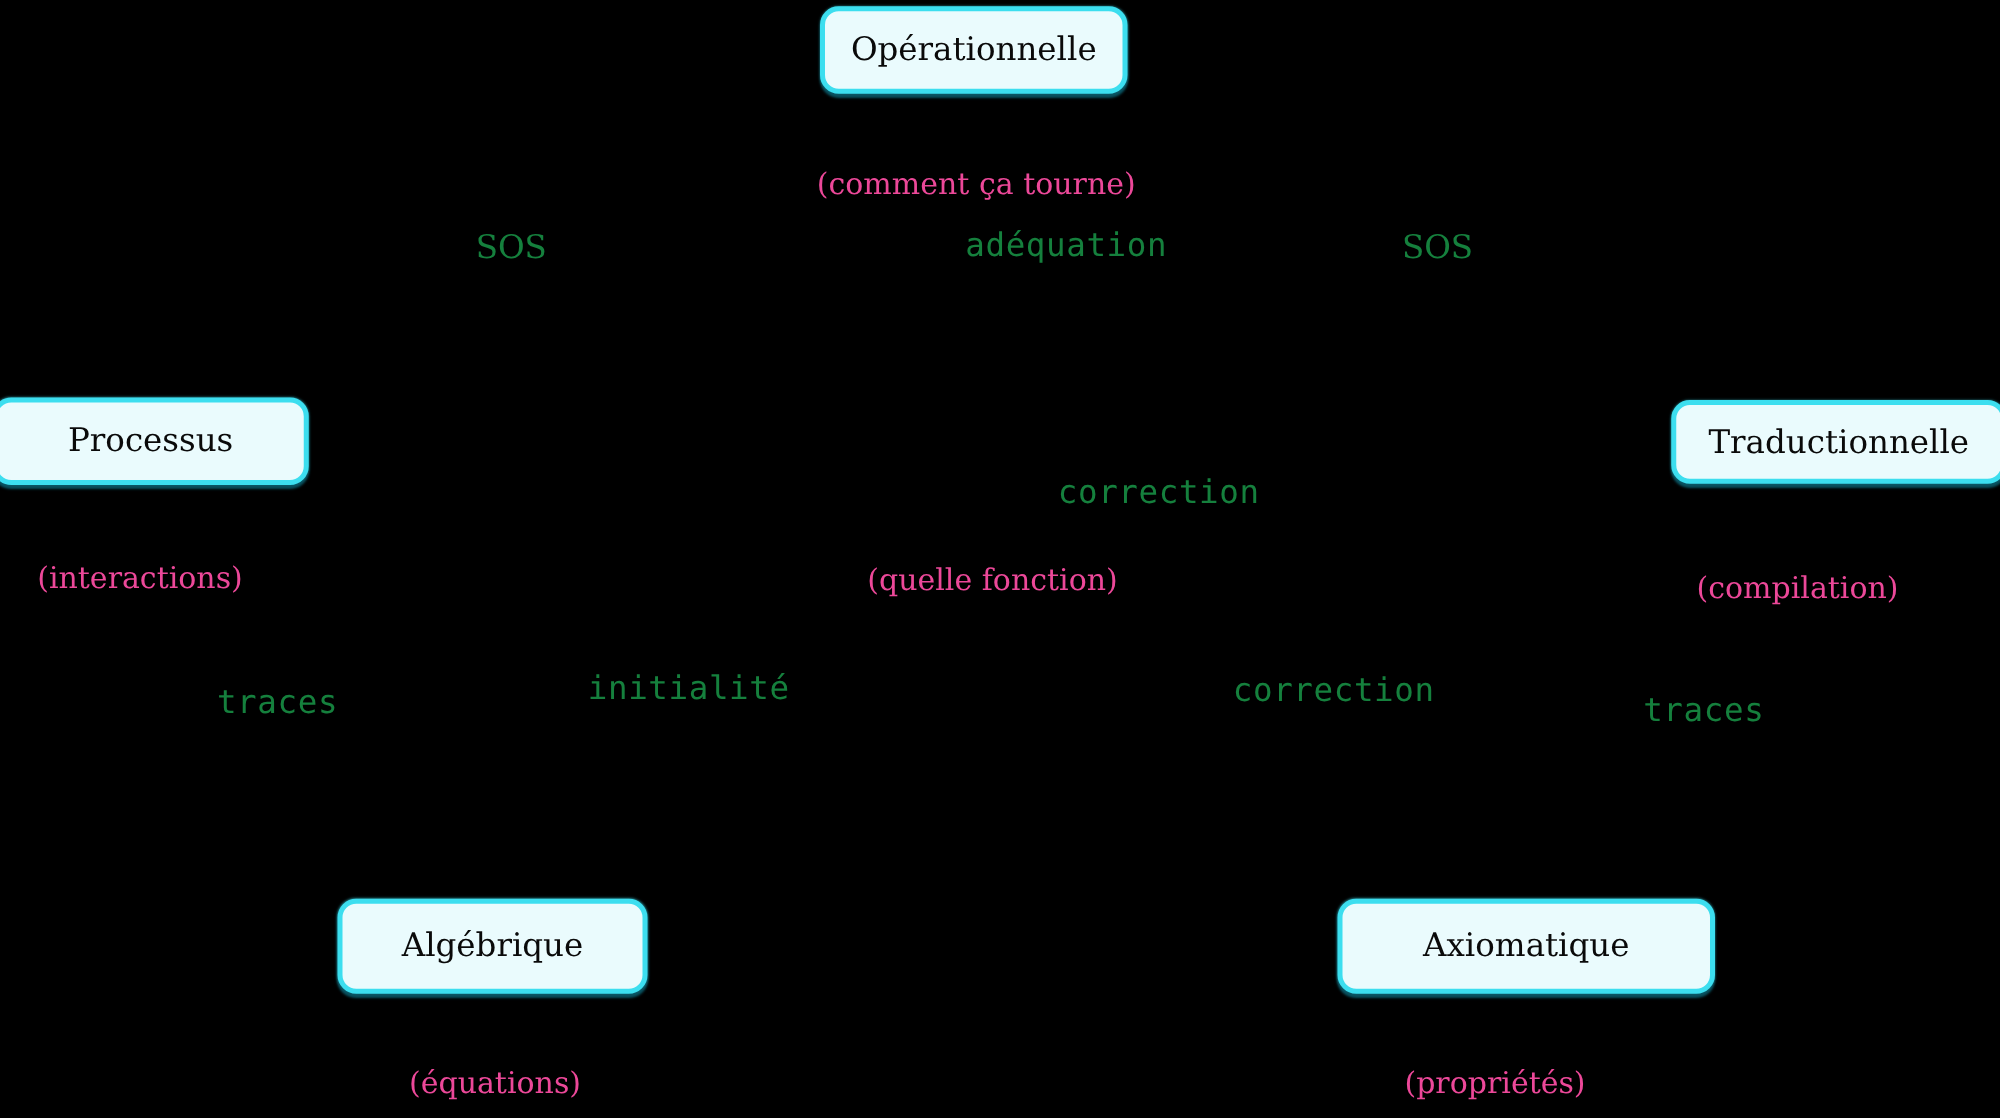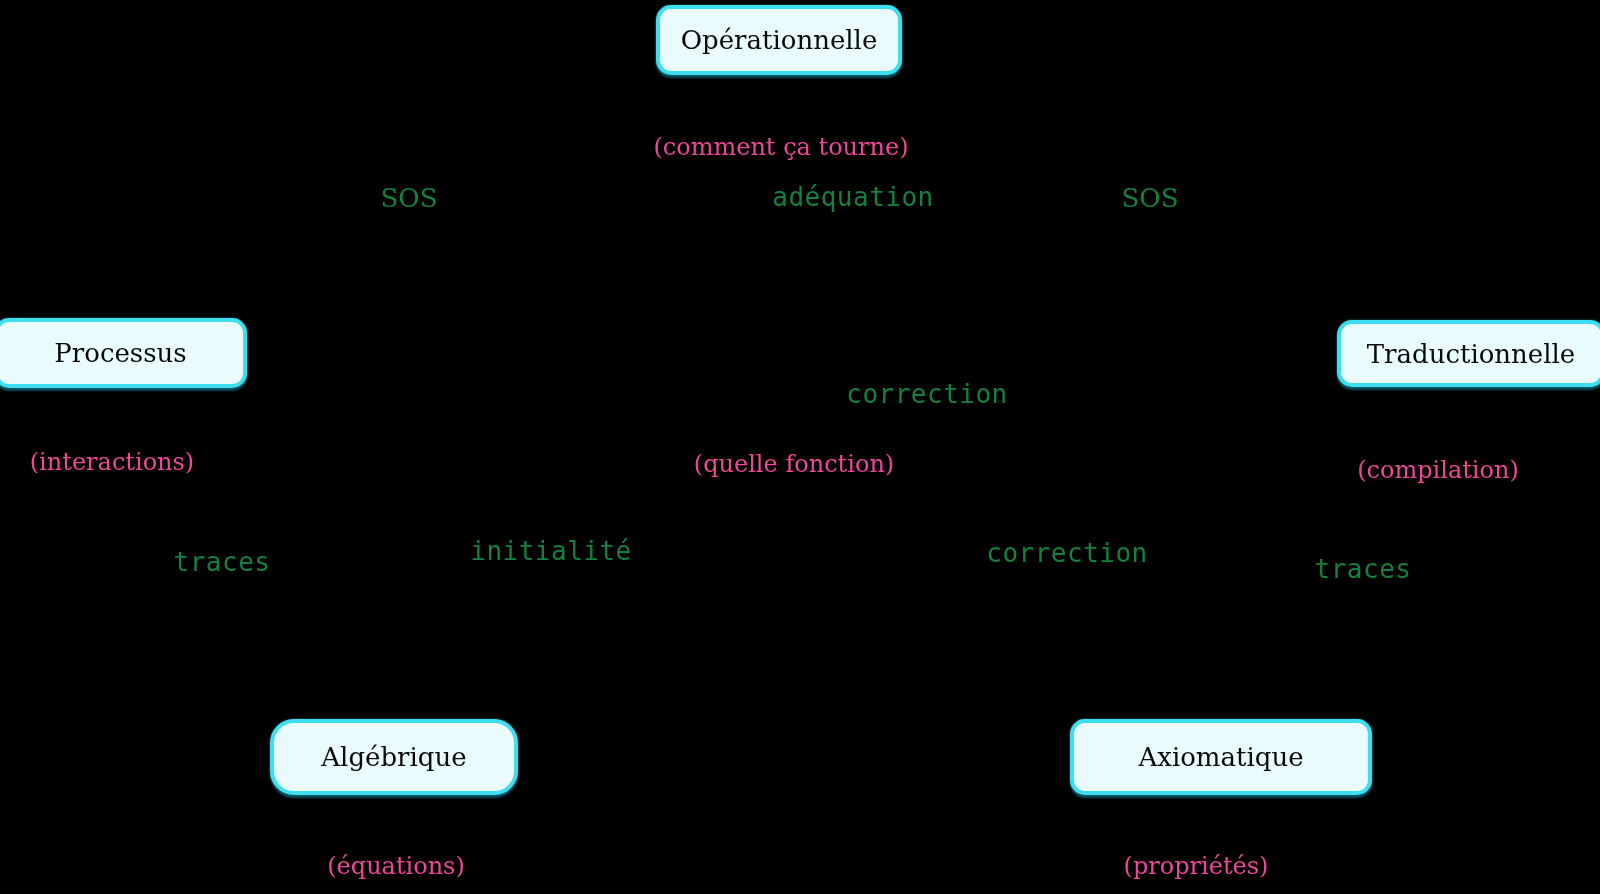--- a/index.html
+++ b/index.html
@@ -54,21 +54,21 @@
     font-family: "DejaVu Sans Mono", monospace;
     font-size: 26px;
     letter-spacing: 0.5px;
   }
 
   
   #node-operationnelle  { left: 656px;  top: 5px;   width: 246px; height: 70px; }
   #node-processus       { left: -6px;   top: 318px; width: 253px; height: 70px; }
   #node-denotationnelle { left: 658px;  top: 320px; width: 266px; height: 67px; }
   #node-traductionnelle { left: 1337px; top: 320px; width: 268px; height: 67px; }
-  #node-algebrique      { left: 270px;  top: 719px; width: 248px; height: 76px; border-radius: 24px; }
+  #node-algebrique      { left: 270px;  top: 719px; width: 248px; height: 76px; }
   #node-axiomatique     { left: 1070px; top: 719px; width: 302px; height: 76px; }
 
   
   #annotation-operationnelle  { left: 781px;  top: 147px; }
   #annotation-processus       { left: 112px;  top: 462px; }
   #annotation-denotationnelle { left: 794px;  top: 464px; }
   #annotation-traductionnelle { left: 1438px; top: 470px; text-align: right; }
   #annotation-algebrique      { left: 396px;  top: 866px; }
   #annotation-axiomatique     { left: 1196px; top: 866px; }
 

